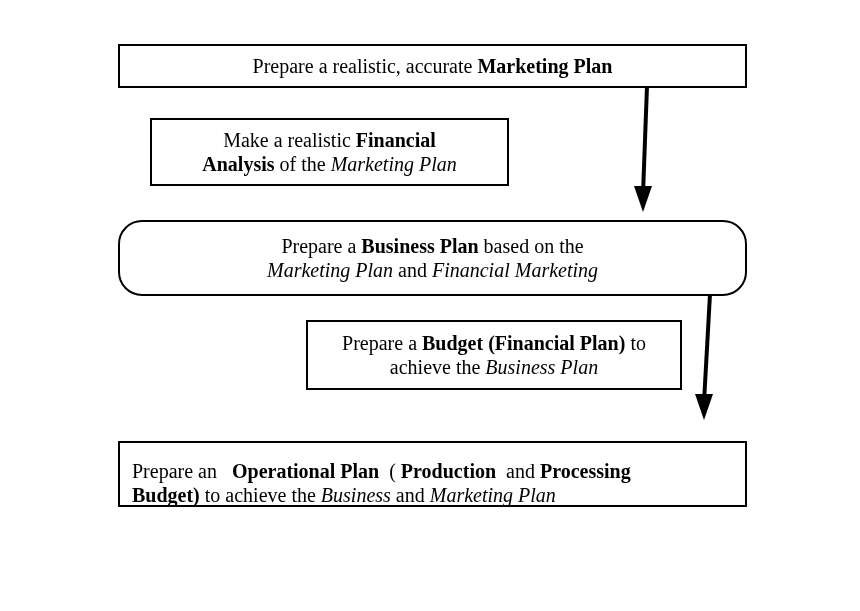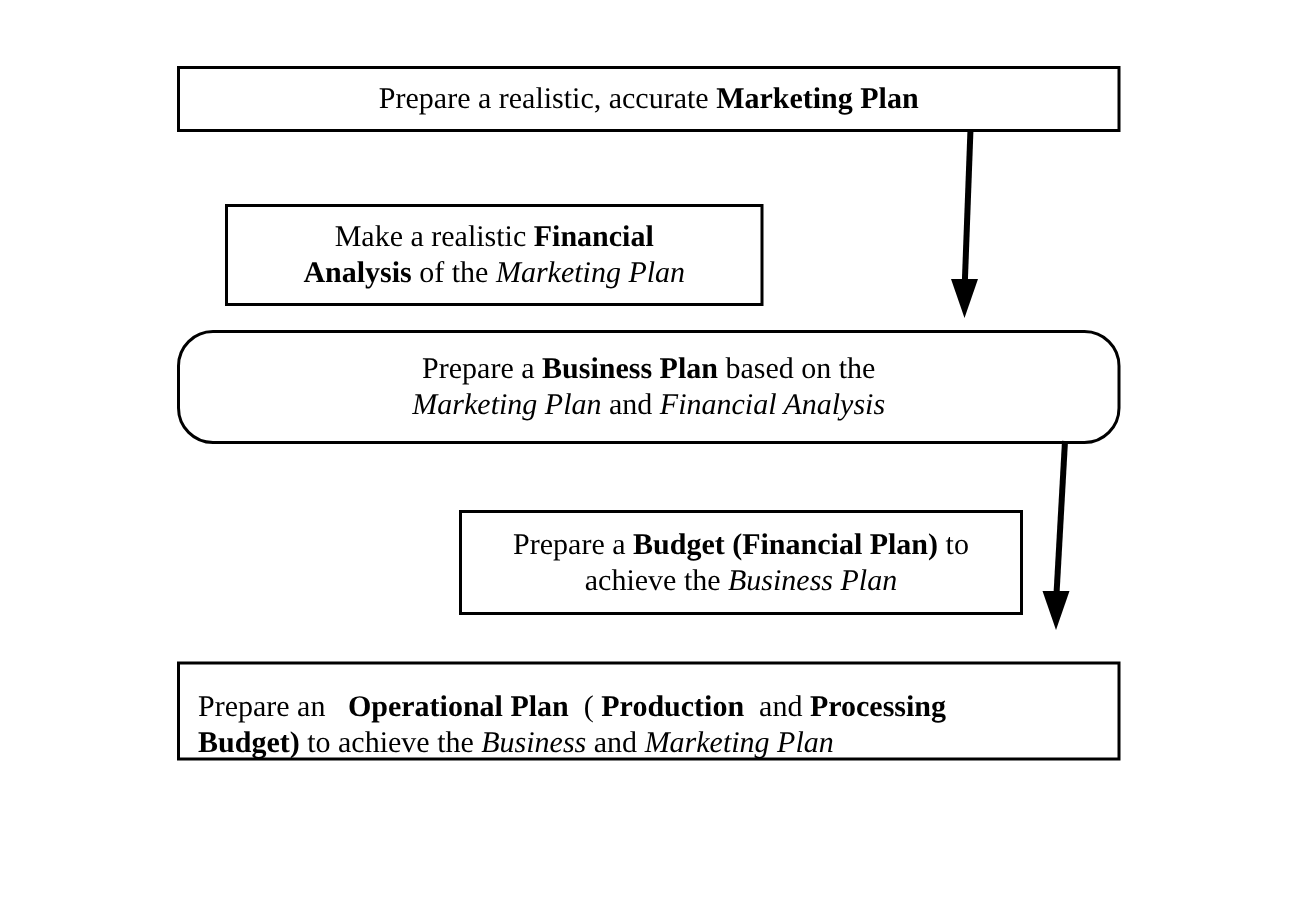--- a/index.html
+++ b/index.html
@@ -40,27 +40,27 @@
     white-space: nowrap;
   }
   .b { font-weight: bold; }
   .i { font-style: italic; }
 
   
   #box-marketing-plan {
     left: 118px; top: 44px; width: 629px; height: 44px;
   }
   #box-financial-analysis {
-    left: 150px; top: 136px; width: 359px; height: 68px;
+    left: 150px; top: 118px; width: 359px; height: 68px;
   }
   #box-business-plan {
     left: 118px; top: 220px; width: 629px; height: 76px; border-radius: 24px;
   }
   #box-budget {
-    left: 306px; top: 340px; width: 376px; height: 70px;
+    left: 306px; top: 320px; width: 376px; height: 70px;
   }
   #box-operational-plan {
     left: 118px; top: 441px; width: 629px; height: 66px;
     text-align: left;
     align-items: flex-start;
     padding: 24px 12px 6px 12px;
   }
   #box-operational-plan .line {
     display: block;
     white-space: nowrap;
@@ -81,21 +81,21 @@
       <span class="line"><span>Prepare a realistic, accurate </span><span class="b">Marketing Plan</span></span>
     </div>
 
   <div class="box" id="box-financial-analysis">
       <span class="line"><span>Make a realistic </span><span class="b">Financial</span></span>
       <span class="line"><span class="b">Analysis</span><span> of the </span><span class="i">Marketing Plan</span></span>
     </div>
 
   <div class="box" id="box-business-plan">
       <span class="line"><span>Prepare a </span><span class="b">Business Plan</span><span> based on the</span></span>
-      <span class="line"><span class="i">Marketing Plan</span><span> and </span><span class="i">Financial Analysis</span></span>
+      <span class="line"><span class="i">Marketing Plan</span><span> and </span><span class="i">Financial Marketing</span></span>
     </div>
 
   <div class="box" id="box-budget">
       <span class="line"><span>Prepare a </span><span class="b">Budget (Financial Plan)</span><span> to</span></span>
       <span class="line"><span>achieve the </span><span class="i">Business Plan</span></span>
     </div>
 
   <div class="box" id="box-operational-plan">
       <span class="line"><span>Prepare an</span><span class="b">&nbsp;&nbsp;&nbsp;Operational Plan</span><span>&nbsp;&nbsp;(</span><span class="b">&nbsp;Production</span><span>&nbsp;&nbsp;and </span><span class="b">Processing</span></span>
       <span class="line"><span class="b">Budget)</span><span> to achieve the </span><span class="i">Business</span><span> and </span><span class="i">Marketing Plan</span></span>

